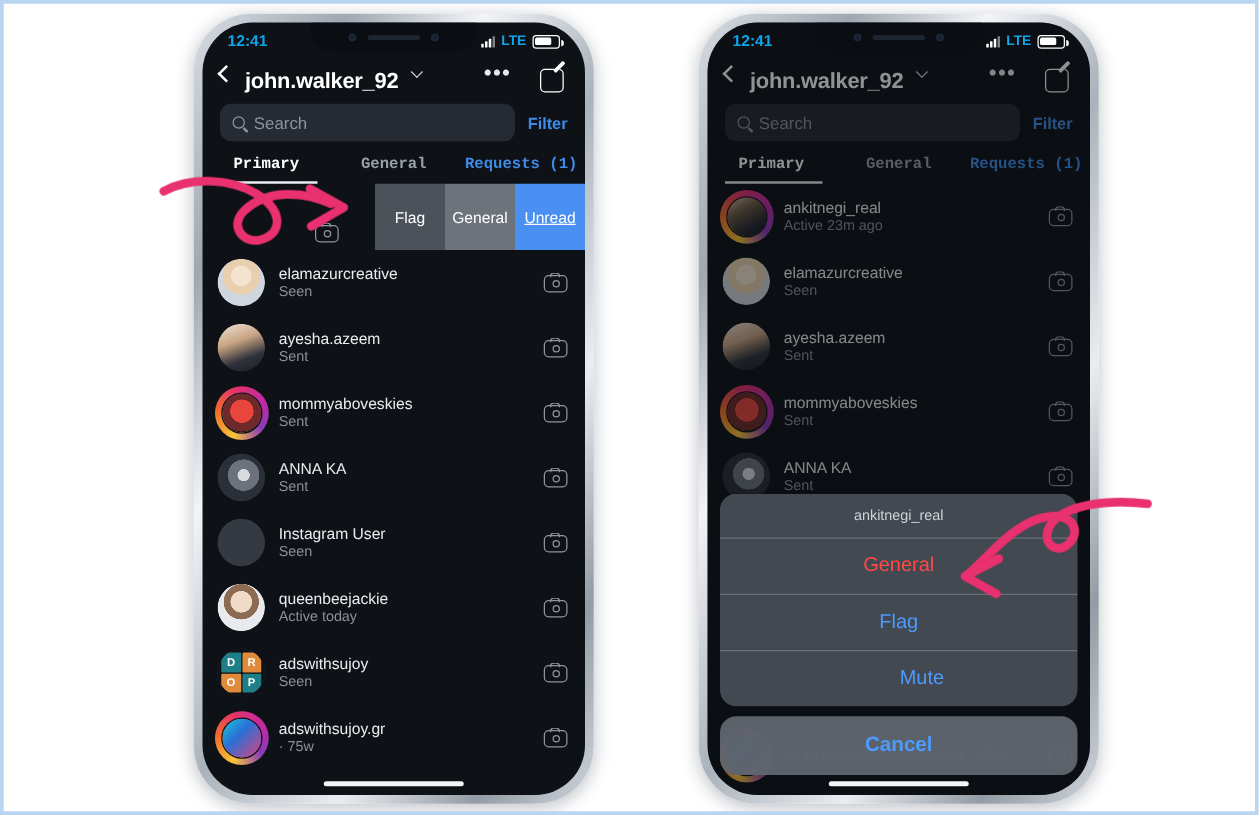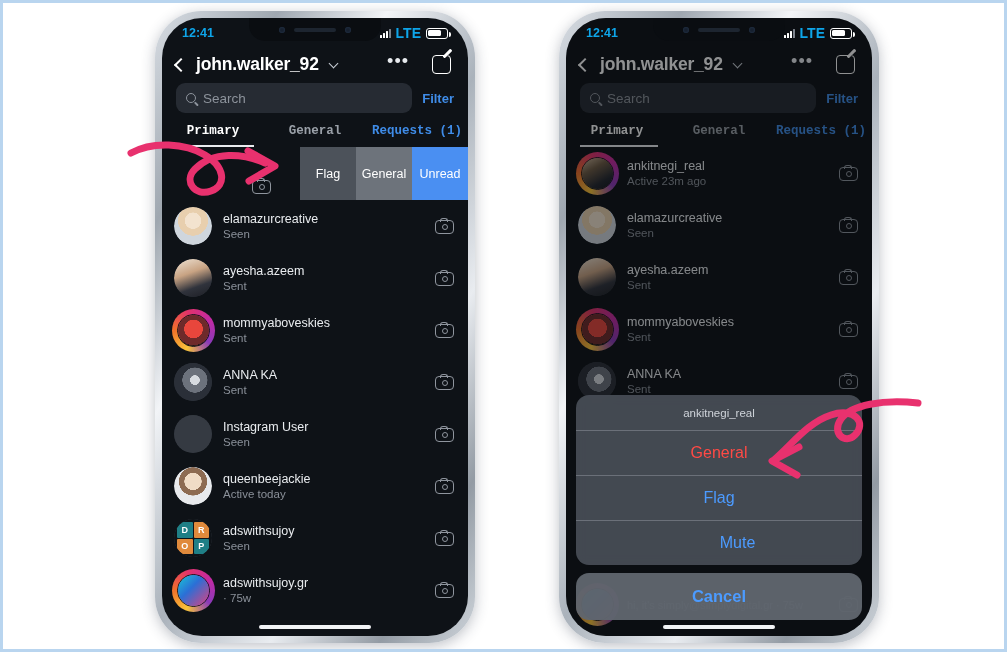--- a/index.html
+++ b/index.html
@@ -49,32 +49,32 @@
   .notch .spk { width: 42px; height: 4px; border-radius: 3px; background: #1d2530; }
   .notch .cam { width: 6px; height: 6px; border-radius: 50%; background: #17202e; box-shadow: inset 0 0 2px #2b3e58; }
 
   
   .statusbar {
     position: relative; z-index: 25;
     height: 30px; padding: 0 20px;
     display: flex; align-items: center; justify-content: space-between;
     color: #0ea5e9; font-size: 12.5px; font-weight: bold;
   }
-  .status-right { display: flex; align-items: center; gap: 5px; font-size: 14px; font-weight: bold; }
+  .status-right { display: flex; align-items: center; gap: 5px; font-size: 11px; font-weight: bold; }
   .bars { display: flex; align-items: flex-end; gap: 1px; height: 9px; }
   .bars i { width: 2px; background: #fff; border-radius: .5px; display:block; }
   .bars i:nth-child(1){height:3px} .bars i:nth-child(2){height:5px}
   .bars i:nth-child(3){height:7px} .bars i:nth-child(4){height:9px;background:#7d838c}
   .batt { width: 22px; height: 11px; border: 1.4px solid #fff; border-radius: 3px; position: relative; }
   .batt::after { content:""; position:absolute; right:-3.5px; top:3px; width:2px; height:5px; background:#fff; border-radius:0 2px 2px 0; }
   .batt span { position:absolute; left:1.3px; top:1.3px; bottom:1.3px; width:62%; background:#fff; border-radius:1.5px; display:block; }
 
   
   .navbar {
-    display: flex; align-items: center;
+    display: flex; align-items: flex-start;
     padding: 6px 16px 8px 14px; gap: 8px;
   }
   .back-chevron {
     width: 10px; height: 10px;
     border-left: 2.2px solid #fff; border-bottom: 2.2px solid #fff;
     transform: rotate(45deg); flex: none; margin-right: 2px;
   }
   .nav-title { color: #fff; font-size: 17.5px; font-weight: bold; letter-spacing: -.2px; }
   .nav-caret {
     width: 7px; height: 7px; margin-left: 3px; margin-bottom: 3px;
@@ -110,21 +110,21 @@
   .swipe-row { position: relative; height: 53px; display: flex; align-items: center; }
   .swipe-cam { position: absolute; left: 90px; top: 12px; }
   .swipe-actions { position: absolute; right: 0; top: 0; height: 53px; display: flex; }
   .swipe-btn {
     width: 56px; height: 100%;
     display: flex; align-items: center; justify-content: center;
     color: #fff; font-size: 12.5px;
   }
   .sb-more { background: #4c525a; }
   .sb-general { background: #6d737b; }
-  .sb-unread { background: #4a8ff2; }
+  .sb-unread { background: #4a8ff2; text-decoration: underline; }
 
   
   .chatlist { position: relative; }
   .chat-row {
     display: flex; align-items: center;
     height: 52px; padding: 0 14px 0 12px; gap: 11px;
   }
   .avatar {
     width: 38px; height: 38px; border-radius: 50%; flex: none;
     position: relative; overflow: hidden; background: #2b3038;

